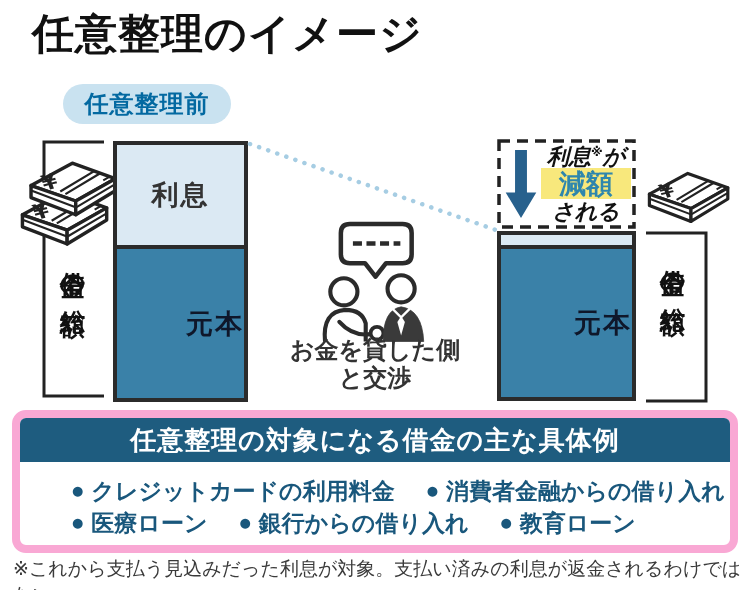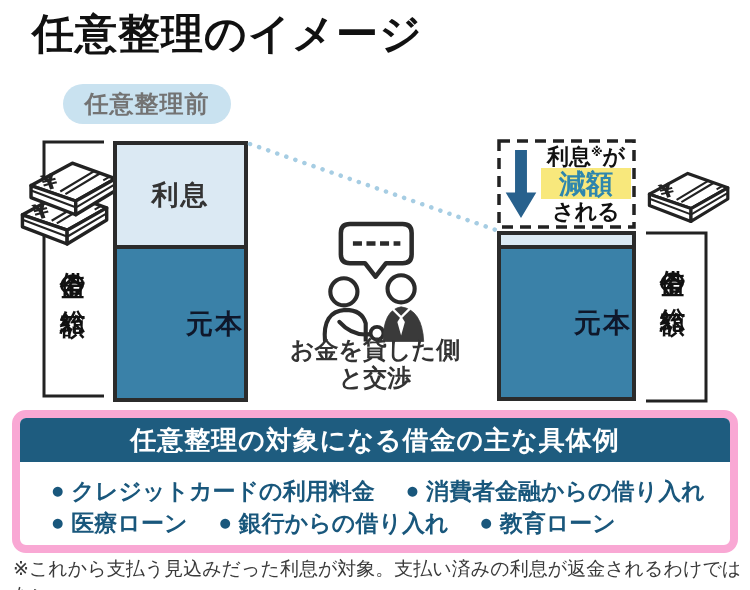--- a/index.html
+++ b/index.html
@@ -8,21 +8,21 @@
     font-family:"DejaVu Sans","Liberation Sans",sans-serif;
   }
   .abs{position:absolute;}
   
   #title{
     left:0;top:10px;width:750px;text-align:left;
     font-size:42px;font-weight:900;color:#111;letter-spacing:1px;line-height:1.15;padding-left:32px;
   }
   
   .badge{
-    background:#c9e2f0;color:#737373;font-size:24px;font-weight:800;
+    background:#c9e2f0;color:#0369a1;font-size:24px;font-weight:800;
     border-radius:22px;height:40px;line-height:40px;text-align:center;letter-spacing:1px;
   }
   #badge-before{left:63px;top:84px;width:168px;}
   #badge-after{left:523px;top:84px;width:172px;}
   
   .bar{border:4px solid #2b2b2b;box-sizing:border-box;background:#fff;}
   #bar-before{left:113px;top:141px;width:135px;height:261px;display:flex;flex-direction:column;}
   .seg{display:flex;align-items:center;justify-content:center;font-size:27px;font-weight:600;letter-spacing:2px;}
   .seg-interest{height:100px;background:#dbe9f3;color:#333;border-bottom:4px solid #2b2b2b;}
   .seg-principal{flex:1;background:#3a81a8;color:#0f172a;justify-content:flex-end;}
@@ -34,41 +34,41 @@
     font-size:25px;font-weight:600;color:#111;letter-spacing:3px;line-height:1;
   }
   #vtext-before{left:60px;top:252px;height:150px;}
   #vtext-after{left:660px;top:250px;height:150px;}
   
   #dashed-box{
     left:497px;top:139px;width:139px;height:90px;box-sizing:border-box;
     display:flex;align-items:center;padding:4px 2px 4px 7px;
   }
   #dashed-box .txt{flex:1;text-align:center;line-height:1.08;}
-  .red-line1,.red-line3{font-size:22px;font-weight:800;color:#111;display:block;}
+  .red-line1,.red-line3{font-size:22px;font-weight:800;color:#111;display:block;font-style:italic;}
   .red-ref{font-size:12px;vertical-align:8px;font-weight:800;}
   .red-line2{font-size:27px;font-weight:800;color:#2e86ad;display:block;margin:1px 0;}
   .red-line2 .hl{background:#f8e87c;padding:0 18px;}
   
   #caption{
     left:280px;top:336px;width:190px;text-align:center;
     font-size:24px;font-weight:600;color:#333;line-height:1.18;
   }
   #caption span{display:block;}
   
   #examples{
     left:12px;top:410px;width:726px;height:143px;box-sizing:border-box;
     border:8px solid #f9a8d4;border-radius:14px;background:#fff;overflow:hidden;
   }
   #examples .hdr{
     height:44px;background:#1e5c7f;color:#fff;display:flex;align-items:center;justify-content:center;
     font-size:26px;font-weight:800;letter-spacing:1px;
   }
   #examples .body{padding:13px 0 0 32px;color:#19577c;font-size:23px;font-weight:700;}
-  .ex-row{display:flex;gap:32px;line-height:31px;white-space:nowrap;}
+  .ex-row{display:flex;gap:32px;line-height:31px;white-space:nowrap;margin-left:20px;}
   .ex-item .dot{font-size:13px;vertical-align:4px;margin-right:8px;}
   
   #footnote{left:13px;top:556px;width:730px;font-size:19px;font-weight:500;color:#3a3a3a;letter-spacing:0;}
   svg{display:block;}
 </style>
 </head>
 <body>
 
 <div id="stage">
 

